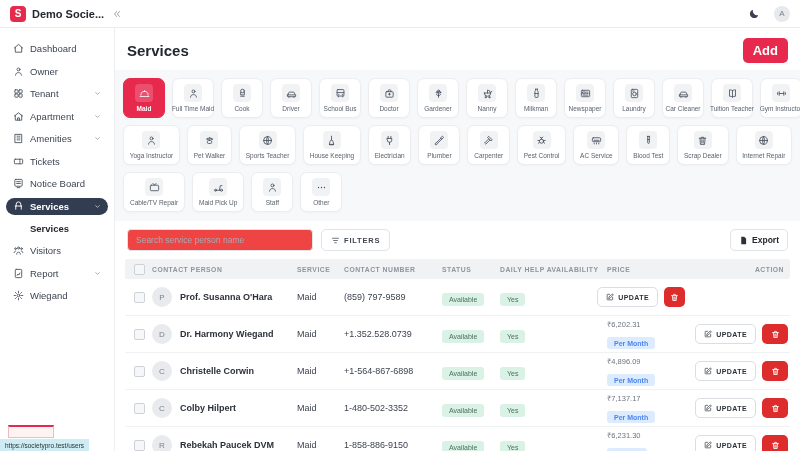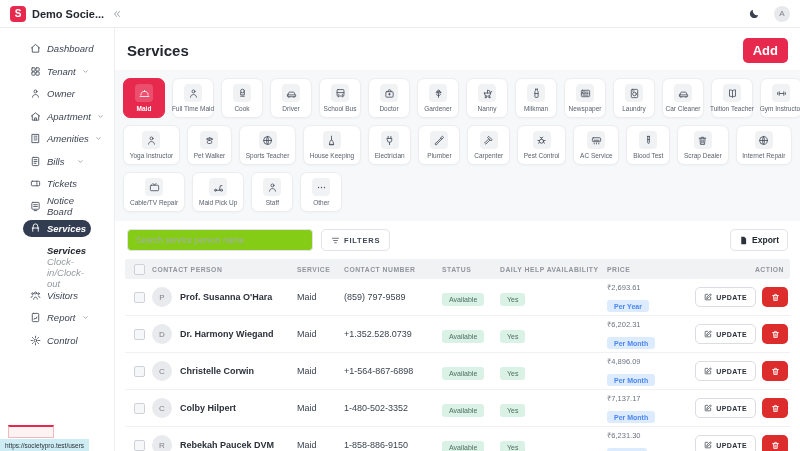--- a/index.html
+++ b/index.html
@@ -14,21 +14,21 @@
         font-size:10px;display:flex;align-items:center;justify-content:center;flex:none;}
   .app-name{font-size:11px;font-weight:bold;margin-left:6px;color:#23272f;white-space:nowrap;}
   .collapse{width:10px;height:10px;color:#8a8f98;margin-left:8px;}
   .top-right{margin-left:auto;display:flex;align-items:center;gap:14px;}
   .moon{width:12px;height:12px;color:#3a4252;}
   .avatar-top{width:16px;height:16px;border-radius:50%;background:#e7e9ec;color:#7c828c;font-size:8px;
               display:flex;align-items:center;justify-content:center;}
 
   
   .sidebar{position:absolute;top:28px;left:0;bottom:0;width:115px;background:#fff;
-           border-right:1px solid #edeef1;padding:12px 23px;box-sizing:border-box;z-index:4;font-style:italic;}
+           border-right:1px solid #edeef1;padding:12px 6px;box-sizing:border-box;z-index:4;}
   .side-item{display:flex;align-items:center;gap:6px;height:17px;padding:0 7px;border-radius:10px;
              font-size:9.5px;color:#3d4452;margin-bottom:5.5px;cursor:pointer;}
   .side-item .ic{width:11px;height:11px;color:#4d5563;flex:none;}
   .side-item .chev{margin-left:auto;width:7px;height:7px;color:#6a7280;}
   .side-item.highlight{background:#ededef;}
   .side-item.active{background:var(--navy);color:#fff;font-weight:bold;}
   .side-item.active .ic,.side-item.active .chev{color:#fff;}
   .side-sub{font-size:9.5px;color:#959aa3;padding-left:24px;height:16px;display:flex;align-items:center;margin-bottom:6px;cursor:pointer;}
   .side-sub.on{color:#23272f;font-weight:bold;}
 
@@ -47,21 +47,21 @@
   .tile-icon{width:18px;height:18px;border-radius:4px;background:#f1f2f4;display:flex;align-items:center;
              justify-content:center;color:#454d5c;}
   .tile-icon .ic{width:11px;height:11px;stroke-width:1.8;}
   .tile-label{font-size:6.5px;color:#5a616d;white-space:nowrap;}
   .tile.active{background:var(--brand);border-color:var(--brand);}
   .tile.active .tile-icon{background:rgba(255,255,255,.18);color:#fff;}
   .tile.active .tile-label{color:#fff;font-weight:bold;}
 
   .toolbar{display:flex;align-items:center;padding:8px 12px;gap:8px;}
   .search{width:168px;height:20px;border:1px solid #e0e3e8;border-radius:4px;font-size:8.5px;padding:0 8px;
-          color:#333;outline:none;font-family:inherit;background:#84cc16;}
+          color:#333;outline:none;font-family:inherit;background:#ef4444;}
   .search::placeholder{color:#a6abb4;}
   .btn-filters{display:flex;align-items:center;gap:4px;height:22px;padding:0 9px;background:#fff;
                border:1px solid #e0e3e8;border-radius:5px;font-size:7.5px;font-weight:bold;letter-spacing:.8px;
                color:#3f4654;font-family:inherit;cursor:pointer;}
   .btn-filters .ic{width:9px;height:9px;}
   .btn-export{margin-left:auto;display:flex;align-items:center;gap:4px;height:22px;padding:0 8px;background:#fff;
               border:1px solid #e0e3e8;border-radius:5px;font-size:8.5px;color:#23272f;font-weight:bold;
               font-family:inherit;cursor:pointer;}
   .btn-export .ic{width:9px;height:9px;color:#2b303a;}
 
@@ -337,103 +337,93 @@
 <div class="sidebar">
   <div>
       <div class="side-item">
         <svg class="ic">
           <use href="#i-home"></use>
         </svg>
         <span>Dashboard</span>
       </div>
       <div class="side-item">
         <svg class="ic">
+          <use href="#i-user"></use>
+        </svg>
+        <span>Owner</span>
+      </div>
+      <div class="side-item">
+        <svg class="ic">
           <use href="#i-grid"></use>
         </svg>
         <span>Tenant</span>
         <svg class="ic chev">
           <use href="#i-chev"></use>
         </svg>
       </div>
       <div class="side-item">
         <svg class="ic">
-          <use href="#i-user"></use>
-        </svg>
-        <span>Owner</span>
-      </div>
-      <div class="side-item">
-        <svg class="ic">
           <use href="#i-house"></use>
         </svg>
         <span>Apartment</span>
         <svg class="ic chev">
           <use href="#i-chev"></use>
         </svg>
       </div>
       <div class="side-item">
         <svg class="ic">
           <use href="#i-building"></use>
         </svg>
         <span>Amenities</span>
         <svg class="ic chev">
           <use href="#i-chev"></use>
         </svg>
       </div>
       <div class="side-item">
         <svg class="ic">
-          <use href="#i-doc"></use>
-        </svg>
-        <span>Bills</span>
-        <svg class="ic chev">
-          <use href="#i-chev"></use>
-        </svg>
-      </div>
-      <div class="side-item">
-        <svg class="ic">
           <use href="#i-ticket"></use>
         </svg>
         <span>Tickets</span>
       </div>
       <div class="side-item">
         <svg class="ic">
           <use href="#i-board"></use>
         </svg>
         <span>Notice Board</span>
       </div>
       <div class="side-item active">
         <svg class="ic">
           <use href="#i-bench"></use>
         </svg>
         <span>Services</span>
         <svg class="ic chev">
           <use href="#i-chev"></use>
         </svg>
       </div>
       <div class="side-sub on">Services</div>
-      <div class="side-sub">Clock-in/Clock-out</div>
       <div class="side-item">
         <svg class="ic">
           <use href="#i-visitors"></use>
         </svg>
         <span>Visitors</span>
       </div>
       <div class="side-item">
         <svg class="ic">
           <use href="#i-report"></use>
         </svg>
         <span>Report</span>
         <svg class="ic chev">
           <use href="#i-chev"></use>
         </svg>
       </div>
       <div class="side-item">
         <svg class="ic">
           <use href="#i-gear"></use>
         </svg>
-        <span>Control</span>
+        <span>Wiegand</span>
       </div>
     </div>
 </div>
 
 <div class="main">
   <div class="page-head">
     <div class="page-title">Services</div>
     <button class="btn-add">Add</button>
   </div>
 
@@ -721,21 +711,20 @@
             <div class="cb"></div>
           </div>
           <div class="pcell">
             <div class="avatar">P</div>
             <span class="name">Prof. Susanna O'Hara</span>
           </div>
           <div class="cell">Maid</div>
           <div class="cell">(859) 797-9589</div>
           <div><span class="badge-g">Available</span></div>
           <div><span class="badge-g">Yes</span></div>
-          <div><div class="price-amt">₹2,693.61</div><span class="badge-b">Per Year</span></div>
           <div class="acell">
             <button class="btn-update">
               <svg class="ic">
                 <use href="#i-edit"></use>
               </svg>
               <span>UPDATE</span>
             </button>
             <button class="btn-del">
               <svg class="ic">
                 <use href="#i-trash"></use>

